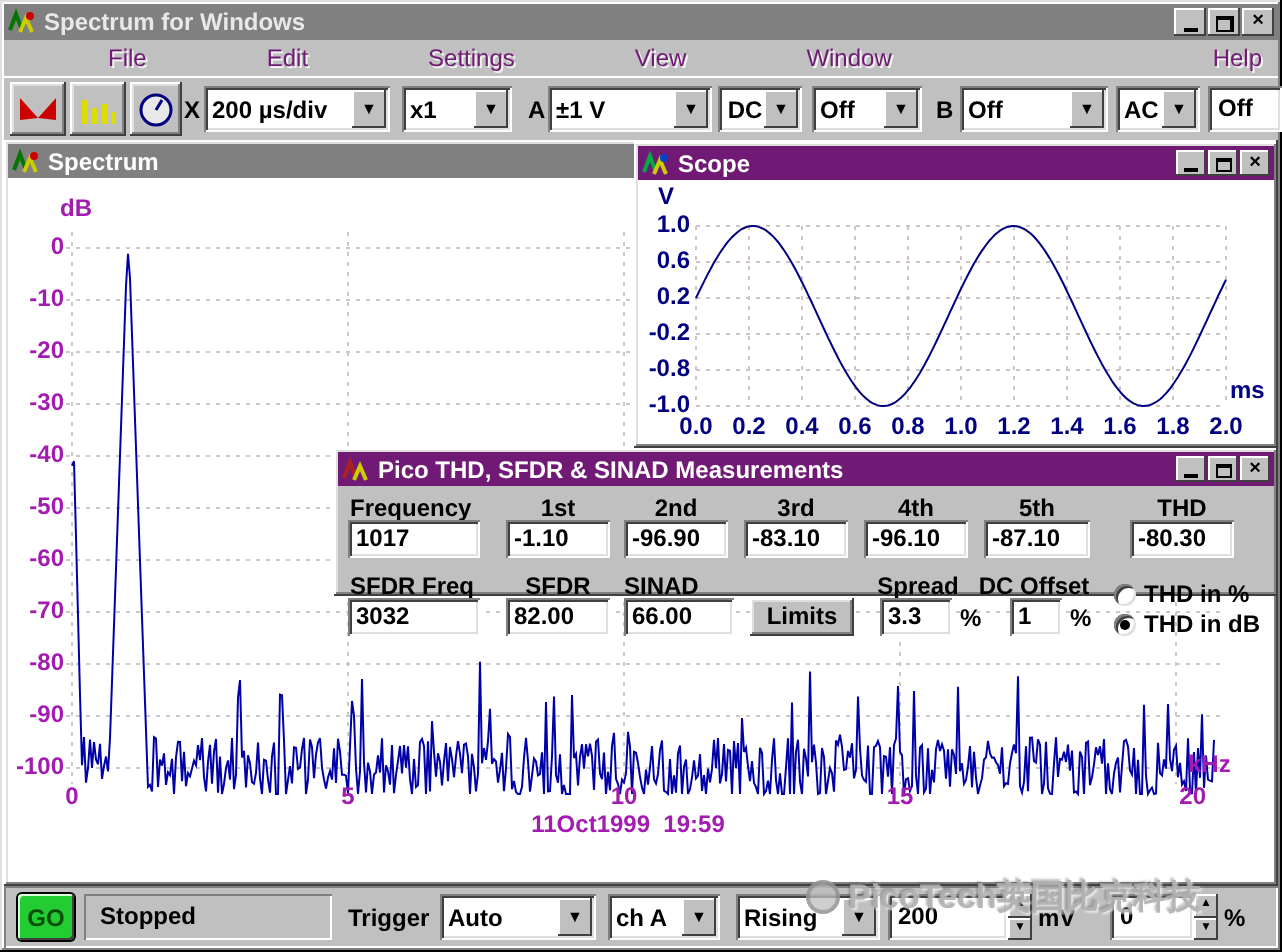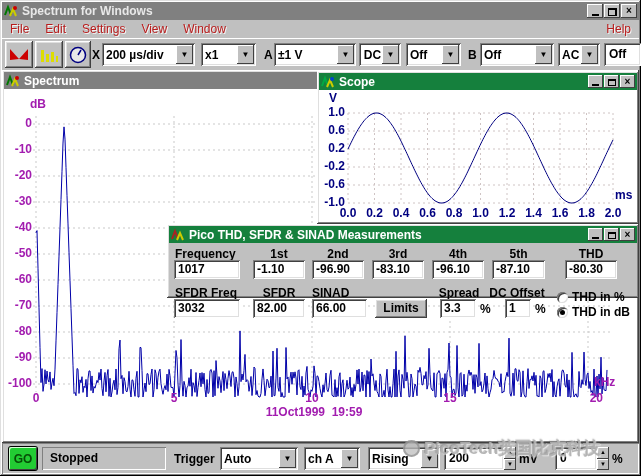--- a/index.html
+++ b/index.html
@@ -21,21 +21,21 @@
              font-size:10px; font-weight:bold; line-height:10px; position:relative; }
   .glyph-min { width:7px; height:2px; background:#000; margin-bottom:2px; }
   .glyph-restore { width:9px; height:8px; margin-bottom:2px; position:relative; }
   .glyph-restore::before { content:""; position:absolute; right:0; top:0; width:6px; height:5px; border:1px solid #000; border-top-width:2px; }
   .glyph-restore::after  { content:""; position:absolute; left:0; bottom:0; width:6px; height:5px; border:1px solid #000; border-top-width:2px; background:#c0c0c0; }
   .glyph-max { width:8px; height:7px; border:1px solid #000; border-top-width:2px; margin-bottom:2px; }
   .glyph-close { align-self:center; margin:0 auto; line-height:12px; }
 
   
   .menubar { position:absolute; left:2px; top:21px; right:2px; height:16px; display:flex; align-items:center; }
-  .menu-item { padding:0 8px; font-size:12px; color:#b91c1c; text-shadow:1px 1px 0 #f4f4f4; }
+  .menu-item { padding:0 8px; font-size:12px; color:#701a75; text-shadow:1px 1px 0 #f4f4f4;margin-left:44px; }
   .menu-help { margin-left:auto; }
 
   
   .toolbar { position:absolute; left:2px; top:38px; right:2px; height:31px; border-top:1px solid #fff; }
   .tb-btn { position:absolute; top:2px; width:28px; height:27px; background:#c0c0c0;
             display:flex; align-items:center; justify-content:center; }
   .tb-label { position:absolute; top:9px; font-size:12px; font-weight:bold; color:#000; }
   .combo { position:absolute; top:4px; height:23px; background:#fff; display:flex; align-items:center;
            box-shadow: inset 1px 1px 0 #808080, inset -1px -1px 0 #fff, inset 2px 2px 0 #404040, inset -2px -2px 0 #dfdfdf; }
   .combo .val { flex:1; padding-left:4px; font-size:12px; font-weight:bold; white-space:nowrap; overflow:hidden; }
@@ -45,21 +45,21 @@
   .txtfield { position:absolute; top:4px; height:23px; background:#fff; font-size:12px; font-weight:bold;
               padding:4px 0 0 5px;
               box-shadow: inset 1px 1px 0 #808080, inset -1px -1px 0 #fff, inset 2px 2px 0 #404040, inset -2px -2px 0 #dfdfdf; }
 
   
   .client { position:absolute; left:2px; top:70px; width:637px; height:373px; }
   .win { position:absolute; background:#c0c0c0; }
   .win-title { position:absolute; left:2px; top:2px; right:2px; height:17px; display:flex; align-items:center; gap:3px;
                padding:0 2px; font-size:12px; font-weight:bold; color:#fff; }
   .win-title.inactive { background:#808080; }
-  .win-title.active { background:#15803d; }
+  .win-title.active { background:#701a75; }
   .win-title .win-btn { width:15px; height:13px; }
   .plot { position:absolute; left:2px; top:19px; right:2px; bottom:2px; background:#fff; overflow:hidden; }
   .plot svg { position:absolute; left:0; top:0; }
   .tick-label { position:absolute; font-weight:bold; font-size:12px; white-space:pre; }
   .spec-text { color:#a21caf; }
   .scope-text { color:#000080; }
 
   
   .thd-body { position:absolute; left:2px; top:19px; right:2px; bottom:2px; background:#c0c0c0; }
   .thd-label { position:absolute; font-size:12px; font-weight:bold; color:#000; white-space:nowrap; }
@@ -276,21 +276,21 @@
             <line x1="214.5" y1="23" x2="214.5" y2="113" stroke="#cfc4c4" stroke-width="1" stroke-dasharray="2,3"></line>
             <line x1="240.99999999999997" y1="23" x2="240.99999999999997" y2="113" stroke="#cfc4c4" stroke-width="1" stroke-dasharray="2,3"></line>
             <line x1="267.5" y1="23" x2="267.5" y2="113" stroke="#cfc4c4" stroke-width="1" stroke-dasharray="2,3"></line>
             <line x1="293.99999999999994" y1="23" x2="293.99999999999994" y2="113" stroke="#cfc4c4" stroke-width="1" stroke-dasharray="2,3"></line>
             <polyline points="29,59.1 30,56.9 31,54.9 32,52.8 33,50.8 34,48.8 35,46.8 36,45.0 37,43.1 38,41.3 39,39.6 40,38.0 41,36.4 42,34.9 43,33.5 44,32.1 45,30.8 46,29.7 47,28.6 48,27.6 49,26.7 50,25.9 51,25.1 52,24.5 53,24.0 54,23.6 55,23.3 56,23.1 57,23.0 58,23.0 59,23.1 60,23.3 61,23.7 62,24.1 63,24.6 64,25.2 65,26.0 66,26.8 67,27.7 68,28.7 69,29.8 70,31.0 71,32.3 72,33.7 73,35.1 74,36.6 75,38.2 76,39.9 77,41.6 78,43.4 79,45.2 80,47.1 81,49.1 82,51.1 83,53.1 84,55.2 85,57.3 86,59.4 87,61.5 88,63.7 89,65.8 90,68.0 91,70.2 92,72.3 93,74.5 94,76.6 95,78.8 96,80.8 97,82.9 98,84.9 99,86.9 100,88.9 101,90.8 102,92.6 103,94.4 104,96.1 105,97.8 106,99.4 107,100.9 108,102.3 109,103.7 110,105.0 111,106.2 112,107.3 113,108.3 114,109.2 115,110.0 116,110.8 117,111.4 118,111.9 119,112.3 120,112.7 121,112.9 122,113.0 123,113.0 124,112.9 125,112.7 126,112.4 127,112.0 128,111.5 129,110.9 130,110.1 131,109.3 132,108.4 133,107.4 134,106.3 135,105.1 136,103.9 137,102.5 138,101.1 139,99.6 140,98.0 141,96.4 142,94.6 143,92.9 144,91.0 145,89.1 146,87.2 147,85.2 148,83.2 149,81.1 150,79.0 151,76.9 152,74.8 153,72.6 154,70.5 155,68.3 156,66.1 157,64.0 158,61.8 159,59.7 160,57.5 161,55.4 162,53.4 163,51.3 164,49.3 165,47.4 166,45.5 167,43.6 168,41.8 169,40.1 170,38.4 171,36.8 172,35.3 173,33.9 174,32.5 175,31.2 176,30.0 177,28.9 178,27.8 179,26.9 180,26.1 181,25.3 182,24.7 183,24.2 184,23.7 185,23.4 186,23.2 187,23.0 188,23.0 189,23.1 190,23.3 191,23.6 192,24.0 193,24.5 194,25.1 195,25.8 196,26.5 197,27.4 198,28.4 199,29.5 200,30.7 201,31.9 202,33.3 203,34.7 204,36.2 205,37.8 206,39.4 207,41.1 208,42.9 209,44.7 210,46.6 211,48.5 212,50.5 213,52.5 214,54.6 215,56.7 216,58.8 217,60.9 218,63.1 219,65.2 220,67.4 221,69.6 222,71.7 223,73.9 224,76.0 225,78.2 226,80.3 227,82.3 228,84.4 229,86.4 230,88.3 231,90.2 232,92.1 233,93.9 234,95.6 235,97.3 236,98.9 237,100.5 238,101.9 239,103.3 240,104.6 241,105.8 242,107.0 243,108.0 244,109.0 245,109.8 246,110.6 247,111.2 248,111.8 249,112.2 250,112.6 251,112.8 252,113.0 253,113.0 254,112.9 255,112.8 256,112.5 257,112.1 258,111.6 259,111.0 260,110.4 261,109.6 262,108.7 263,107.7 264,106.7 265,105.5 266,104.3 267,102.9 268,101.5 269,100.0 270,98.5 271,96.8 272,95.1 273,93.4 274,91.6 275,89.7 276,87.8 277,85.8 278,83.8 279,81.7 280,79.6 281,77.5 282,75.4 283,73.2 284,71.1 285,68.9 286,66.7 287,64.6 288,62.4 289,60.3 290,58.1 291,56.0 292,54.0 293,51.9 294,49.9" fill="none" stroke="#000080" stroke-width="1"></polyline>
           </svg>
           <span class="tick-label scope-text" style="left: 0px; top: 15px; width: 26px; text-align: right;">1.0</span>
           <span class="tick-label scope-text" style="left: 0px; top: 33px; width: 26px; text-align: right;">0.6</span>
           <span class="tick-label scope-text" style="left: 0px; top: 51px; width: 26px; text-align: right;">0.2</span>
           <span class="tick-label scope-text" style="left: 0px; top: 69px; width: 26px; text-align: right;">-0.2</span>
-          <span class="tick-label scope-text" style="left: 0px; top: 87px; width: 26px; text-align: right;">-0.6</span>
+          <span class="tick-label scope-text" style="left: 0px; top: 87px; width: 26px; text-align: right;">-0.8</span>
           <span class="tick-label scope-text" style="left: 0px; top: 105px; width: 26px; text-align: right;">-1.0</span>
           <span class="tick-label scope-text" style="left: 15px; top: 116px; width: 28px; text-align: center;">0.0</span>
           <span class="tick-label scope-text" style="left: 41.5px; top: 116px; width: 28px; text-align: center;">0.2</span>
           <span class="tick-label scope-text" style="left: 68px; top: 116px; width: 28px; text-align: center;">0.4</span>
           <span class="tick-label scope-text" style="left: 94.5px; top: 116px; width: 28px; text-align: center;">0.6</span>
           <span class="tick-label scope-text" style="left: 121px; top: 116px; width: 28px; text-align: center;">0.8</span>
           <span class="tick-label scope-text" style="left: 147.5px; top: 116px; width: 28px; text-align: center;">1.0</span>
           <span class="tick-label scope-text" style="left: 174px; top: 116px; width: 28px; text-align: center;">1.2</span>
           <span class="tick-label scope-text" style="left: 200.5px; top: 116px; width: 28px; text-align: center;">1.4</span>
           <span class="tick-label scope-text" style="left: 227px; top: 116px; width: 28px; text-align: center;">1.6</span>

